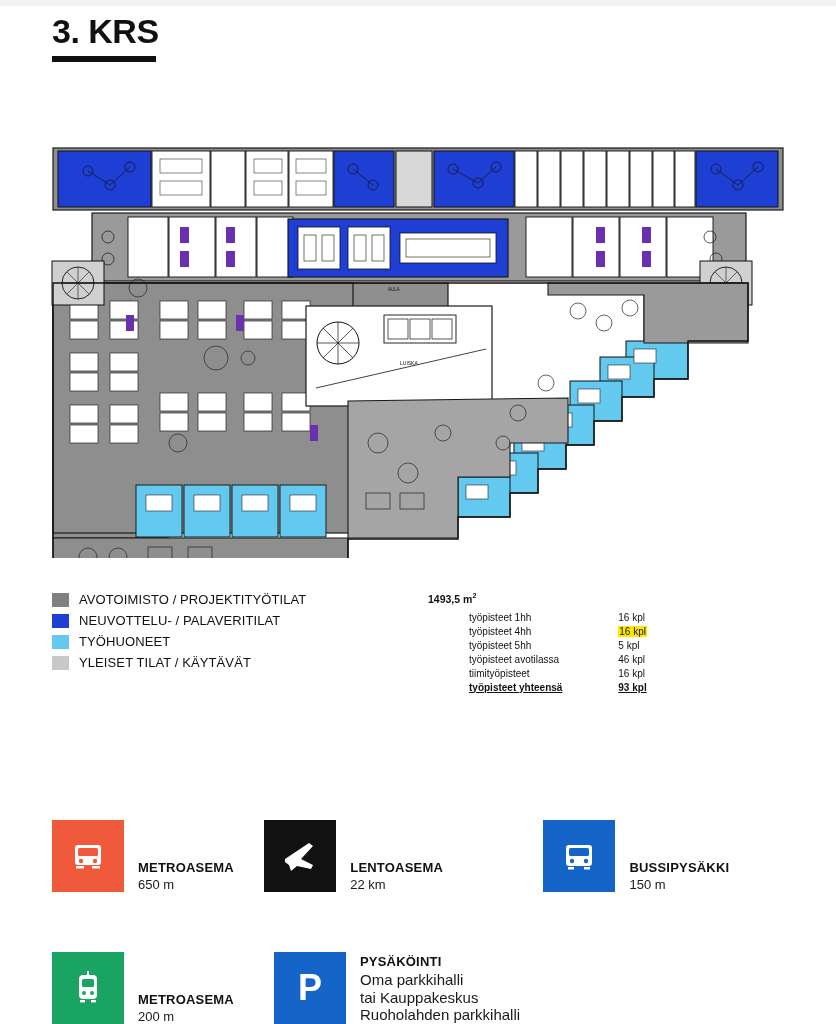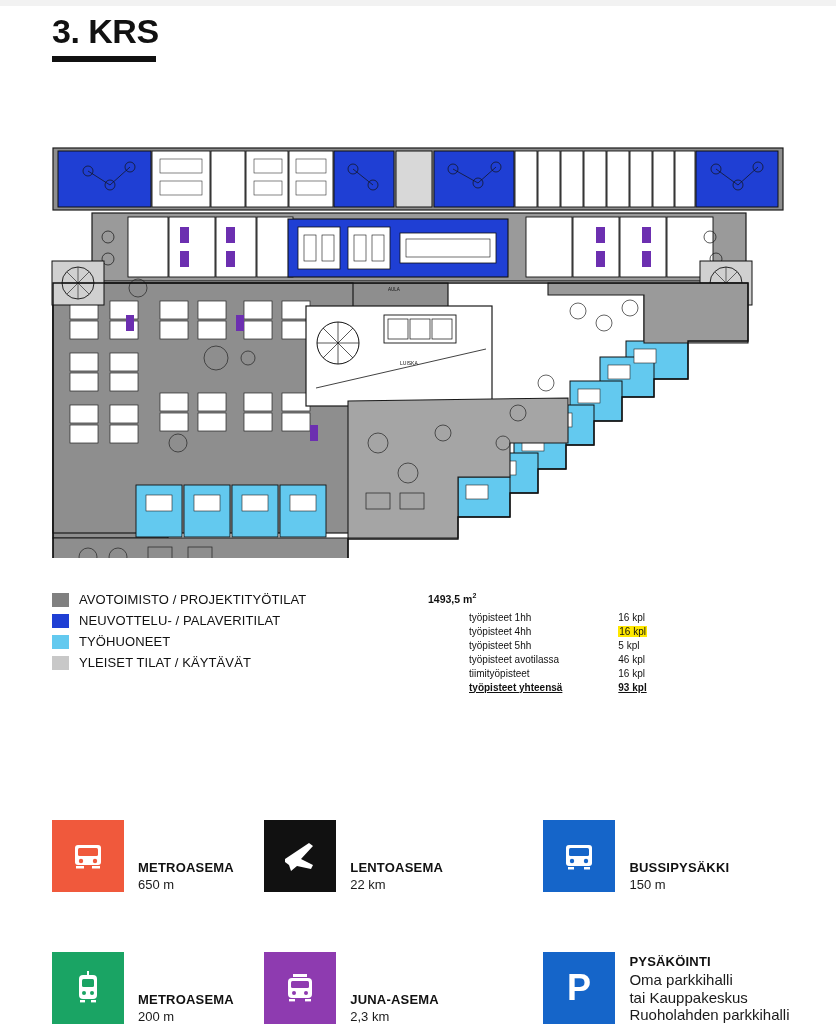--- a/index.html
+++ b/index.html
@@ -502,37 +502,20 @@
             <rect x="23" y="32" width="5" height="2.4" fill="#ffffff"></rect>
             <rect x="19" y="3" width="2" height="5" fill="#ffffff"></rect>
           </svg>
         </div>
         <div class="t-text">
           <div class="t-title">METROASEMA</div>
           <div class="t-sub">200 m</div>
         </div>
       </div>
 
-      <div class="t-item c2">
-        <div class="t-icon" style="background:#8e3bb0">
-          <svg width="40" height="40" viewBox="0 0 40 40">
-            <rect x="8" y="10" width="24" height="20" rx="4" fill="#ffffff"></rect>
-            <rect x="11" y="13" width="18" height="7" rx="1.5" fill="#8e3bb0"></rect>
-            <circle cx="14" cy="25" r="2" fill="#8e3bb0"></circle>
-            <circle cx="26" cy="25" r="2" fill="#8e3bb0"></circle>
-            <rect x="9" y="31" width="6" height="2.4" fill="#ffffff"></rect>
-            <rect x="25" y="31" width="6" height="2.4" fill="#ffffff"></rect>
-            <rect x="13" y="6" width="14" height="3" fill="#ffffff"></rect>
-          </svg>
-        </div>
-        <div class="t-text">
-          <div class="t-title">JUNA-ASEMA</div>
-          <div class="t-sub">2,3 km</div>
-        </div>
-      </div>
 
       <div class="t-item c3">
         <div class="t-icon" style="background:#1565c9">
           <svg width="40" height="44" viewBox="0 0 40 44">
             <text x="20" y="34" text-anchor="middle" font-family="Liberation Sans, sans-serif" font-size="36" font-weight="bold" fill="#ffffff">P</text>
           </svg>
         </div>
         <div class="t-text">
           <div class="t-title">PYSÄKÖINTI</div>
           <div class="t-sub small">Oma parkkihalli</div>

